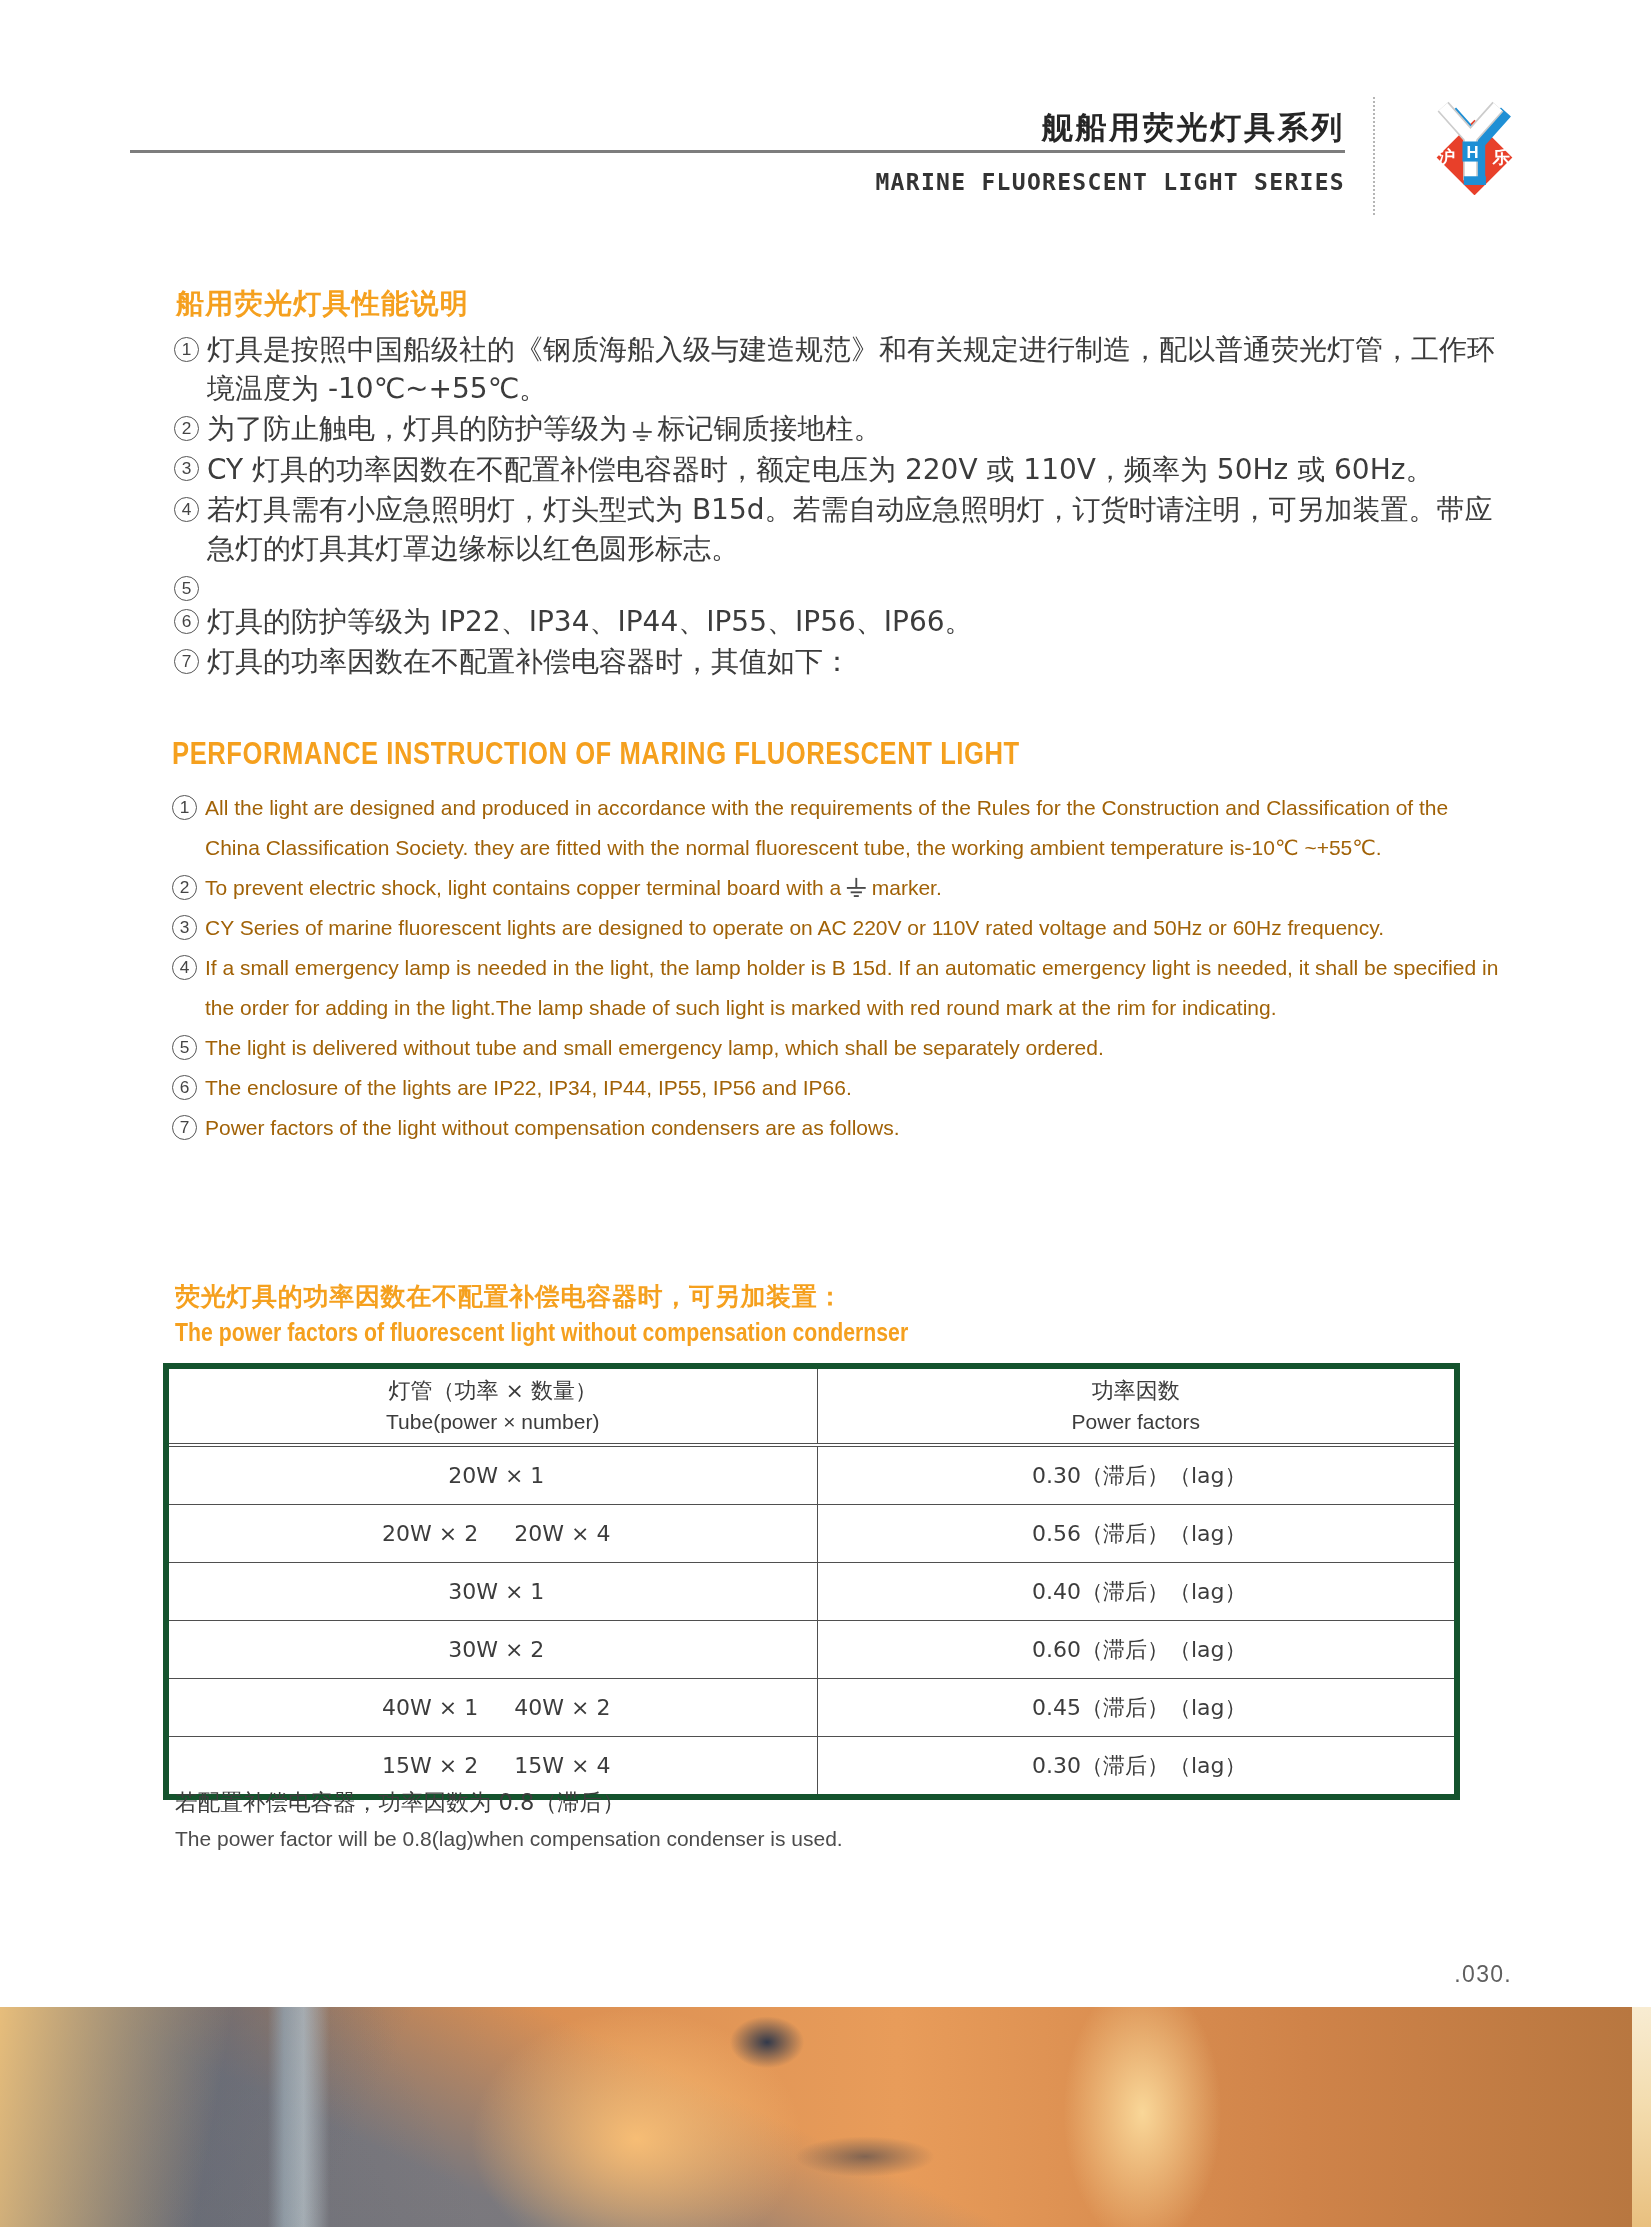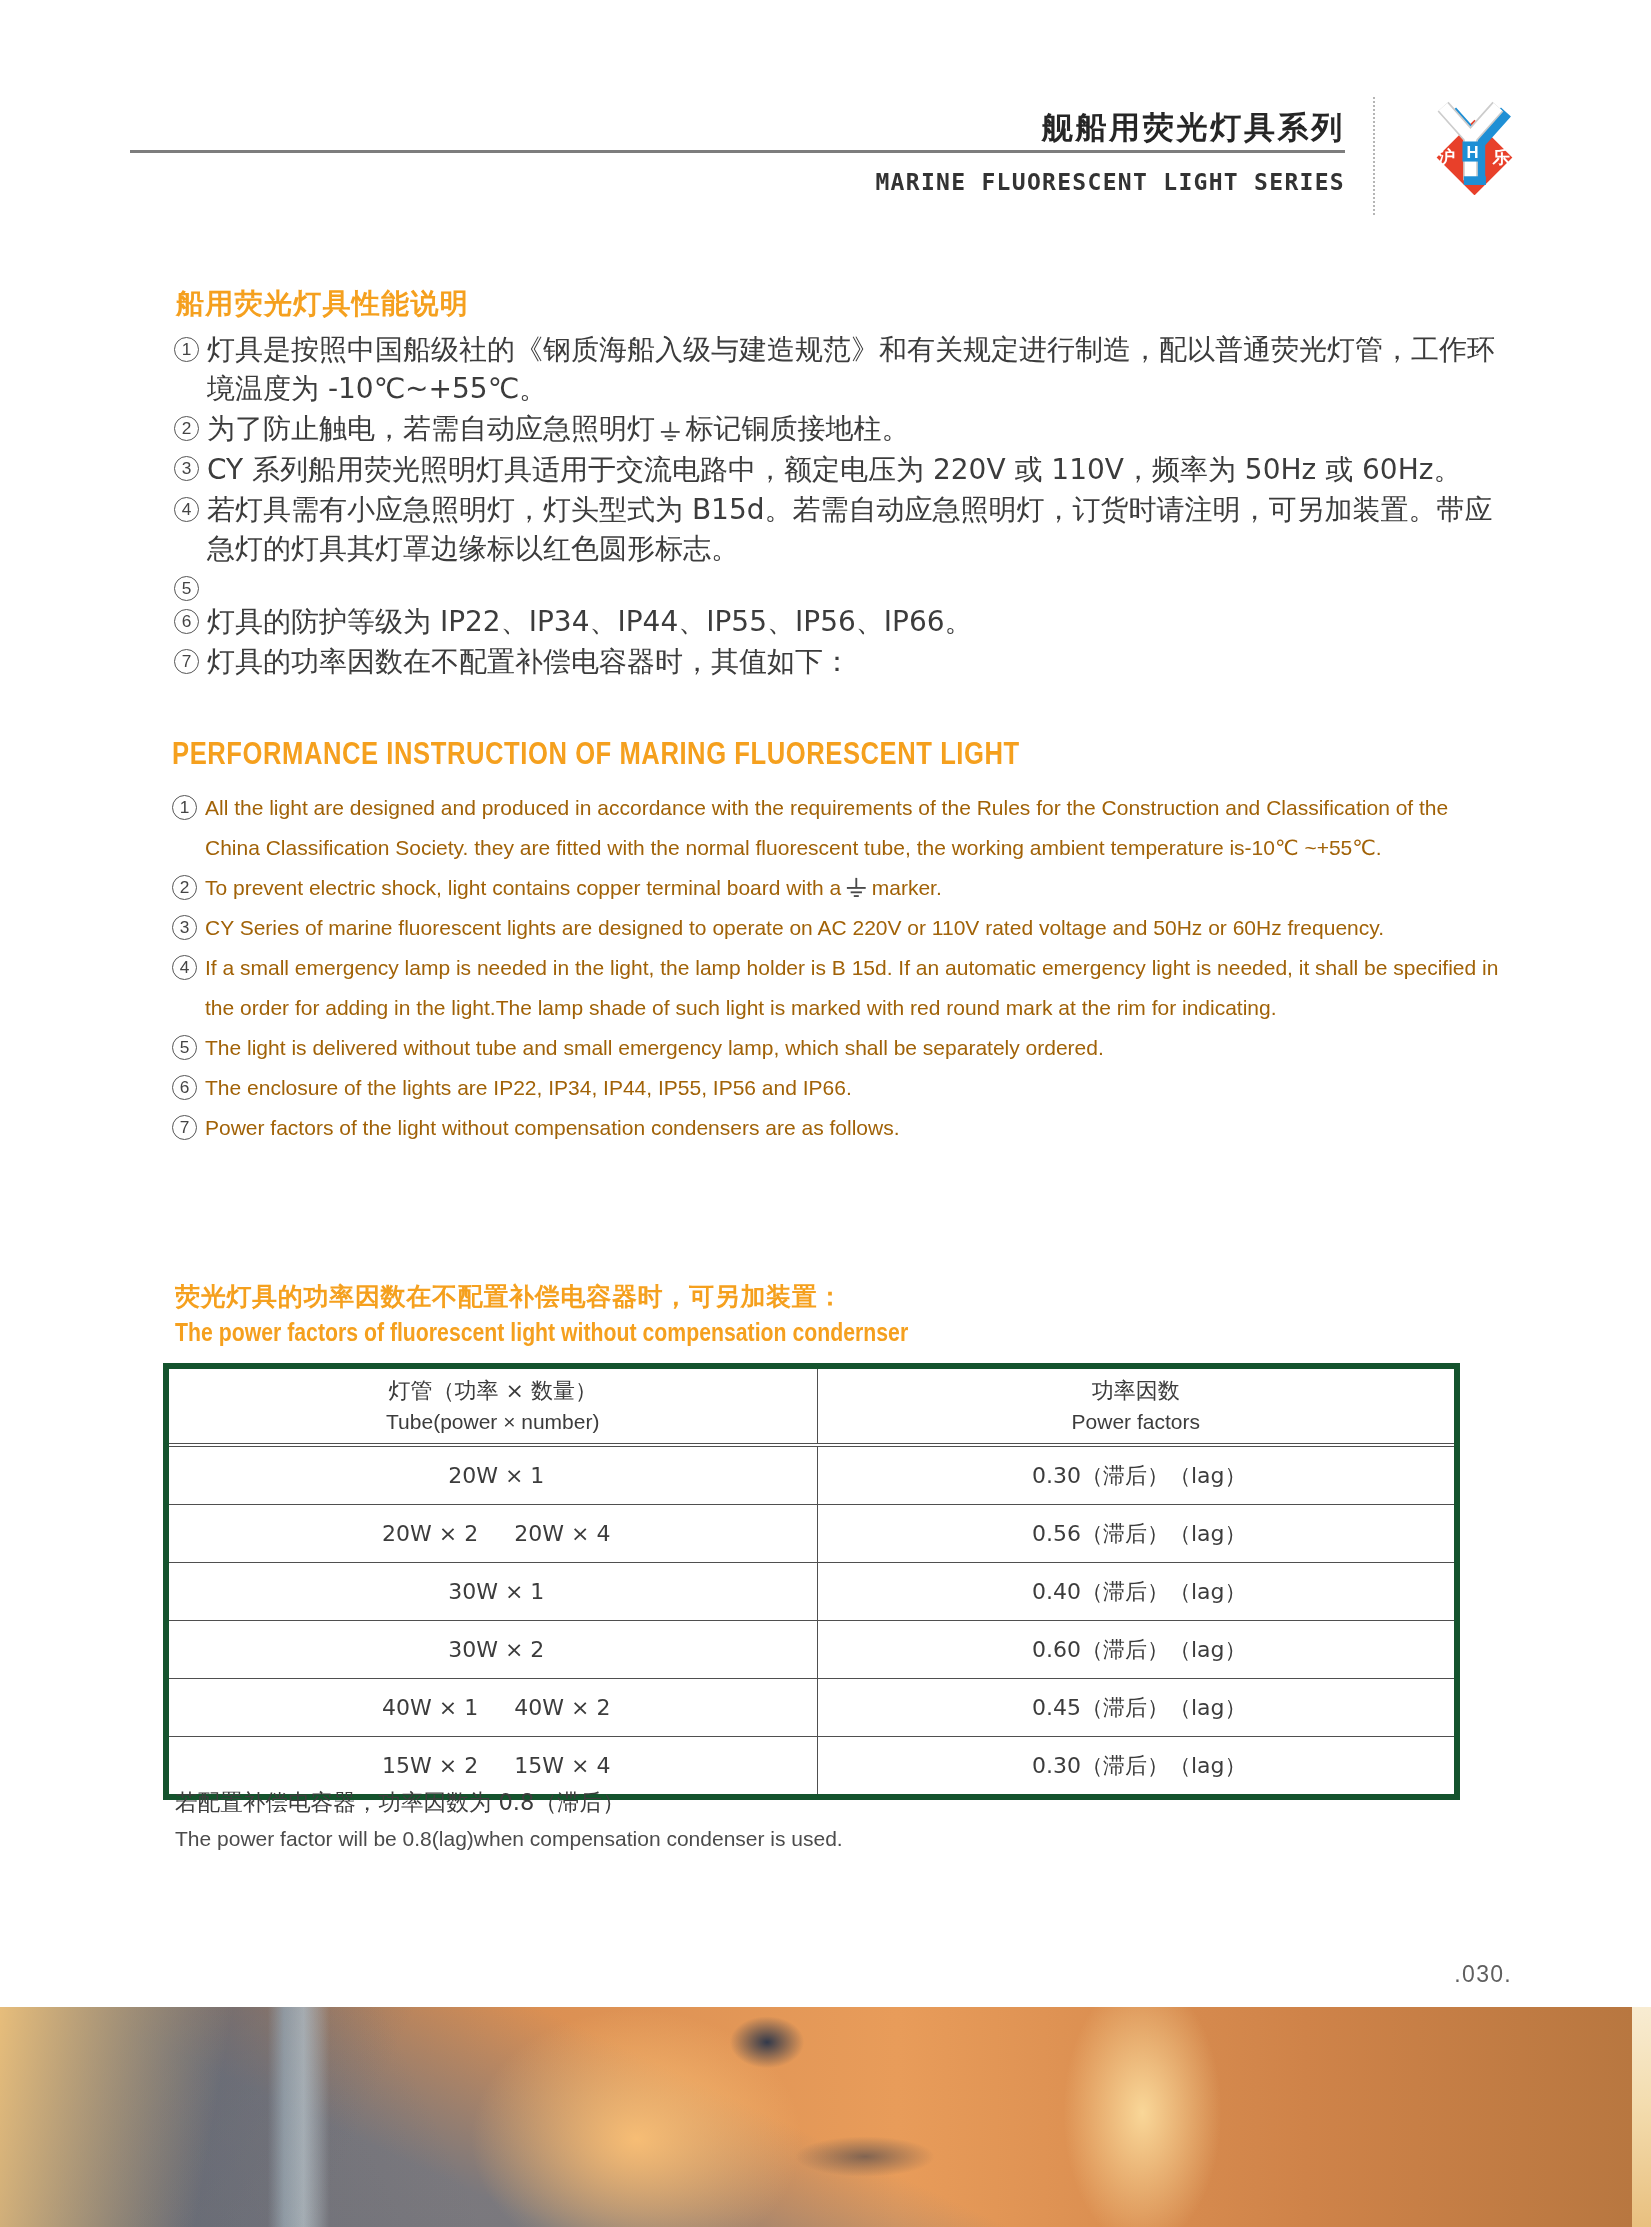--- a/index.html
+++ b/index.html
@@ -136,33 +136,33 @@
   <div class="cn-perf-heading">船用荧光灯具性能说明</div>
 
   <div class="cn-items">
     <div class="item">
       <span class="cnum">1</span>
       <div class="txt">灯具是按照中国船级社的《钢质海船入级与建造规范》和有关规定进行制造，配以普通荧光灯管，工作环境温度为 -10℃~+55℃。</div>
     </div>
     <div class="item">
       <span class="cnum">2</span>
       <div class="txt">
-        <span>为了防止触电，若需自动应急照明灯</span><svg class="gnd" width="22.6" height="22.6" viewBox="0 0 36 34">
+        <span>为了防止触电，灯具的防护等级为</span><svg class="gnd" width="22.6" height="22.6" viewBox="0 0 36 34">
             <g stroke="#4a4a4a" stroke-width="3" fill="none">
               <line x1="18" y1="2" x2="18" y2="17"></line>
               <line x1="3" y1="18" x2="33" y2="18"></line>
               <line x1="9" y1="25" x2="27" y2="25"></line>
               <line x1="14" y1="31" x2="22" y2="31"></line>
             </g>
           </svg><span>标记铜质接地柱。</span>
       </div>
     </div>
     <div class="item">
       <span class="cnum">3</span>
-      <div class="txt">CY 系列船用荧光照明灯具适用于交流电路中，额定电压为 220V 或 110V，频率为 50Hz 或 60Hz。</div>
+      <div class="txt">CY 灯具的功率因数在不配置补偿电容器时，额定电压为 220V 或 110V，频率为 50Hz 或 60Hz。</div>
     </div>
     <div class="item">
       <span class="cnum">4</span>
       <div class="txt">若灯具需有小应急照明灯，灯头型式为 B15d。若需自动应急照明灯，订货时请注明，可另加装置。带应急灯的灯具其灯罩边缘标以红色圆形标志。</div>
     </div>
     <div class="item">
       <span class="cnum">5</span>
     </div>
     <div class="item">
       <span class="cnum">6</span>

